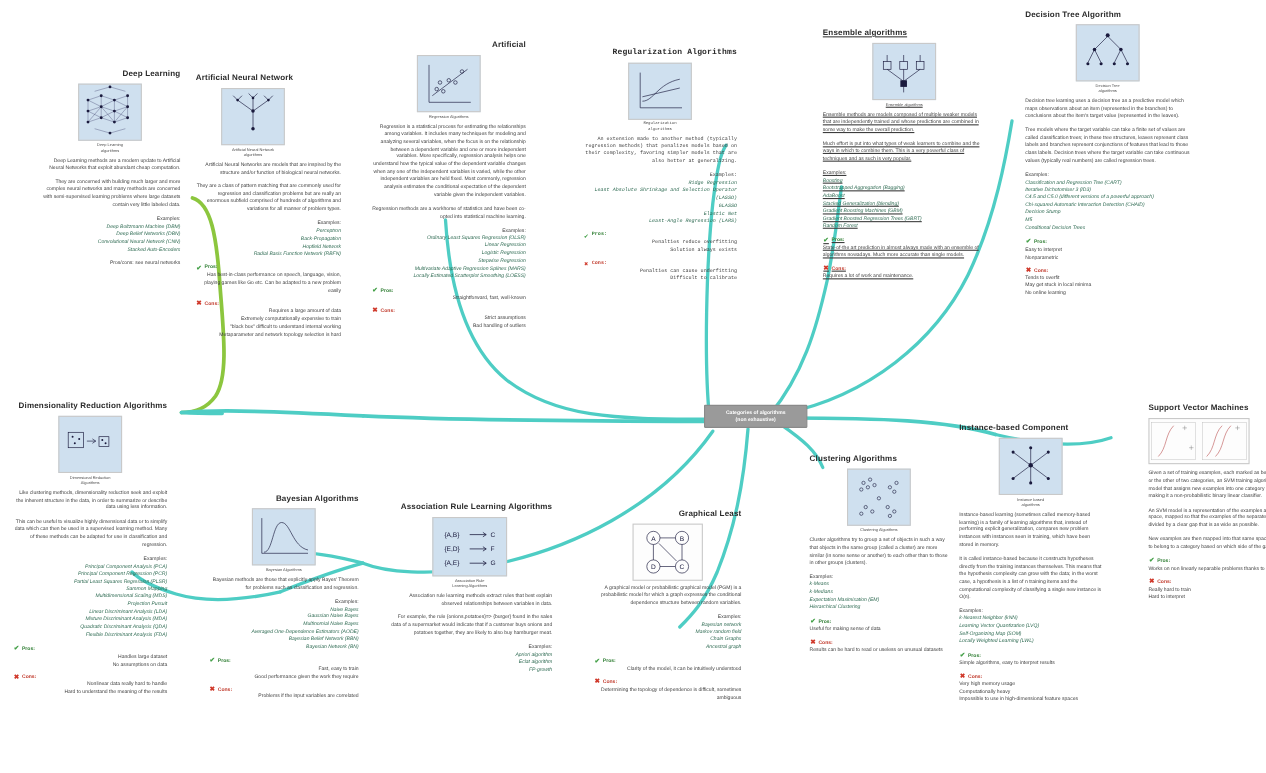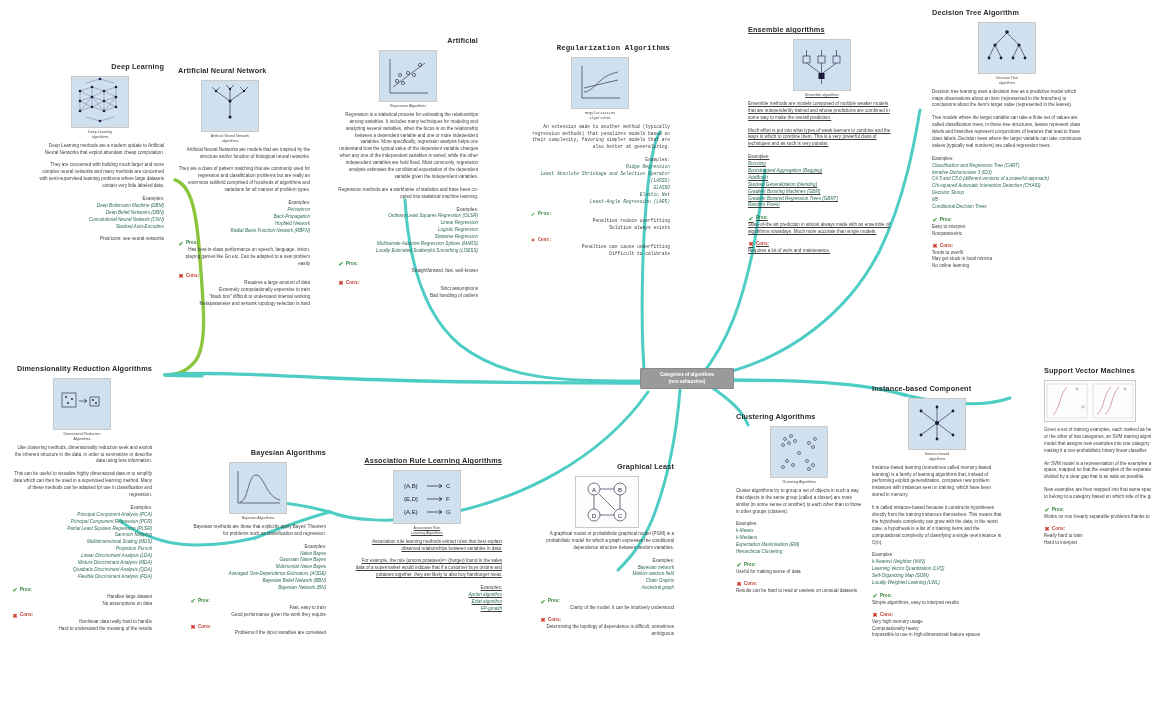--- a/index.html
+++ b/index.html
@@ -611,21 +611,21 @@
     </div>
     <div class="pc-block">
       <div class="pc-head cons">
           <span class="ico ico-x">✖</span>
           <span>Cons:</span>
         </div>
       <div class="pc-body">Determining the topology of dependence is difficult, sometimes ambiguous</div>
     </div>
   </div>
 
-  <div class="node ta-r" style="left:352px;top:456px;width:150px;text-decoration:underline;">
+  <div class="node ta-r" style="left:352px;top:456px;width:150px;">
     <div class="node-title ta-c">Association Rule Learning Algorithms</div>
     <div class="thumb-wrap">
       <div class="thumb" style="width:66px;height:52px;">
           <div class="art">
         <svg viewBox="0 0 66 52">
           <g font-size="6" fill="#1a1a3d" font-family="sans-serif">
             <text x="10" y="17">{A,B}</text>
                 <text x="10" y="30">{E,D}</text>
                 <text x="10" y="43">{A,E}</text>
             <text x="52" y="17">C</text>

